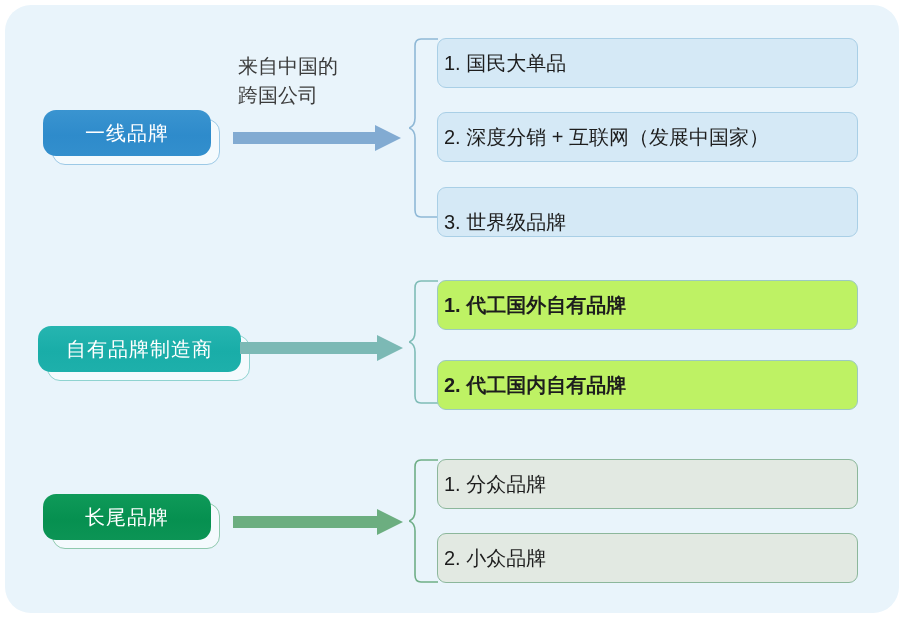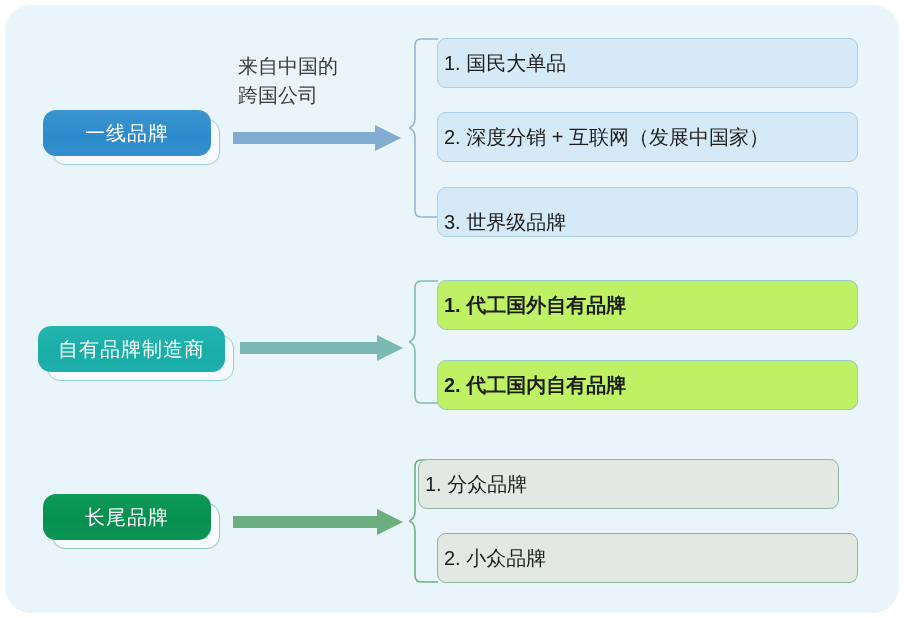--- a/index.html
+++ b/index.html
@@ -129,21 +129,21 @@
   <div class="item blue" style="left:437px; top:38px; width:421px; height:50px;">
     <span>1. 国民大单品</span>
   </div>
   <div class="item blue" style="left:437px; top:112px; width:421px; height:50px;">
     <span>2. 深度分销 + 互联网（发展中国家）</span>
   </div>
   <div class="item blue" style="left:437px; top:187px; width:421px; height:50px;align-items:flex-end;">
     <span>3. 世界级品牌</span>
   </div>
 
-  <div class="pill-wrap" style="left:38px; top:326px; width:187px; height:46px;">
+  <div class="pill-wrap" style="left:38px; top:326px; width:187px; height:46px;padding-left:16px;">
     <div class="pill-shadow teal"></div>
     <div class="pill teal">自有品牌制造商</div>
   </div>
 
   <div class="arrow" style="left:240px; top:335px;">
     <svg width="163" height="26" viewBox="0 0 163 26">
       <path d="M0 7 L137 7 L137 0 L163 13 L137 26 L137 19 L0 19 Z" fill="#7cb9b5"></path>
     </svg>
   </div>
 
@@ -170,19 +170,19 @@
       <path d="M0 7 L144 7 L144 0 L170 13 L144 26 L144 19 L0 19 Z" fill="#6cae80"></path>
     </svg>
   </div>
 
   <div class="brace" style="left:409px; top:459px;">
     <svg width="30" height="124" viewBox="0 0 30 124">
       <path d="M29 1 L12 1 Q6 1 6 8 L6 52 Q6 60 0 62 Q6 64 6 72 L6 116 Q6 123 12 123 L29 123" fill="none" stroke="#6fae87" stroke-width="1.6"></path>
     </svg>
   </div>
 
-  <div class="item green" style="left:418px; top:459px; width:421px; height:50px;align-items:center;">
+  <div class="item green" style="left:437px; top:459px; width:421px; height:50px;align-items:center;">
     <span>1. 分众品牌</span>
   </div>
   <div class="item green" style="left:437px; top:533px; width:421px; height:50px;">
     <span>2. 小众品牌</span>
   </div>
 </div>
 
 </body></html>

